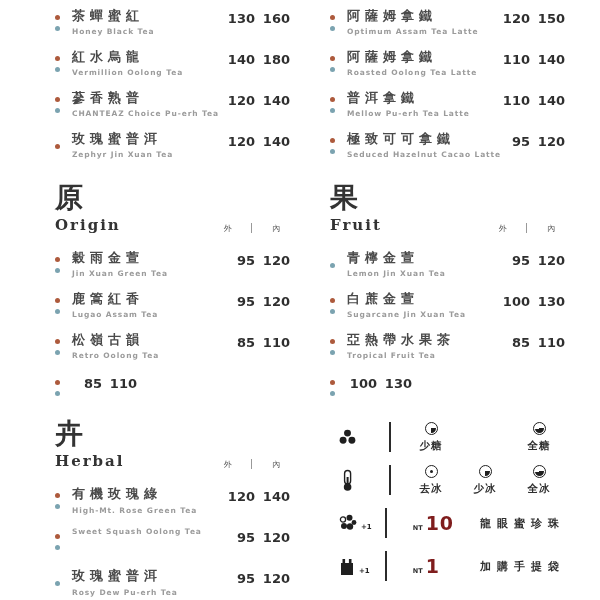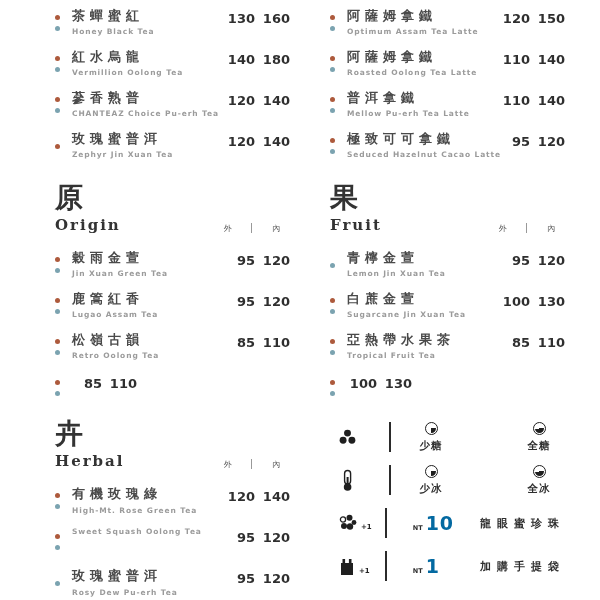--- a/index.html
+++ b/index.html
@@ -46,21 +46,21 @@
      position:relative;}
   .c-dot::after{content:"";position:absolute;inset:0;margin:auto;width:3px;height:3px;border-radius:50%;
      background:#1f1f1f;}
   .c-quarter{padding:1px;background:conic-gradient(from 90deg,#1f1f1f 0 95deg,transparent 95deg 360deg);
      background-clip:content-box;}
   .c-half{padding:1px;background:conic-gradient(from 90deg,#1f1f1f 0 180deg,transparent 180deg 360deg);
      background-clip:content-box;}
   .olabel{font-size:10.5px;font-weight:bold;color:#2e2e2e;letter-spacing:1px;white-space:nowrap;}
   .nt{width:85px;display:flex;align-items:baseline;gap:3px;padding-left:12px;box-sizing:border-box;}
   .cur{font-size:6.5px;font-weight:bold;color:#2e2e2e;}
-  .num{font-size:19px;font-weight:bold;color:#0369a1;letter-spacing:1px;}
+  .num{font-size:19px;font-weight:bold;color:#7f1d1d;letter-spacing:1px;}
   .alabel{font-size:11px;font-weight:bold;color:#2e2e2e;letter-spacing:6px;white-space:nowrap;}
 </style>
 </head>
 <body>
 
 <div class="page">
   <div class="wrap">
 
     <div class="col">
 
@@ -388,20 +388,24 @@
         <div class="lrow">
           <span class="l-icon">
             <svg width="20" height="23" viewBox="0 0 20 23">
                 <rect x="7.6" y="1.5" width="6" height="13.5" rx="3" fill="none" stroke="#1f1f1f" stroke-width="1.4"></rect>
                 <rect x="9.6" y="8" width="2" height="8" fill="#1f1f1f"></rect>
                 <circle cx="10.6" cy="18" r="3.8" fill="#1f1f1f"></circle>
               </svg>
           </span>
           <span class="l-div"></span>
           <span class="opts">
+            <span class="opt">
+              <span class="c c-dot"></span>
+              <span class="olabel">去冰</span>
+            </span>
             <span class="opt">
               <span class="c c-quarter"></span>
               <span class="olabel">少冰</span>
             </span>
             <span class="opt">
               <span class="c c-half"></span>
               <span class="olabel">全冰</span>
             </span>
           </span>
         </div>

